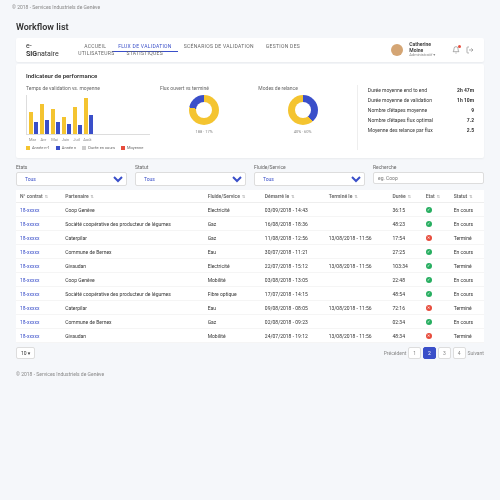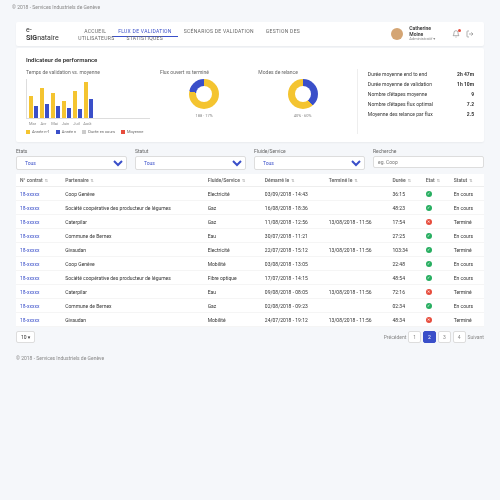--- a/index.html
+++ b/index.html
@@ -1,20 +1,20 @@
 <!DOCTYPE html>
 <html><head>
 <meta charset="utf-8">
 <style>
 *{margin:0;padding:0;box-sizing:border-box;font-family:-apple-system,BlinkMacSystemFont,"Segoe UI",Roboto,sans-serif}
 body{background:#f5f7fa;font-size:6px;color:#333;width:500px}
 .header-bar{padding:4px 12px;color:#888;font-size:5px}
 .main{padding:8px 16px}
 .page-title{font-size:9px;font-weight:600;margin-bottom:6px}
-.nav{background:#fff;display:flex;align-items:center;padding:4px 10px;border-radius:2px;margin-bottom:2px;box-shadow:0 1px 2px rgba(0,0,0,0.05)}
+.nav{background:#fff;display:flex;align-items:flex-start;padding:4px 10px;border-radius:2px;margin-bottom:2px;box-shadow:0 1px 2px rgba(0,0,0,0.05)}
 .brand{font-size:7px;font-weight:400;margin-right:14px}
 .brand b{font-weight:700}
 .nav-item{font-size:5px;padding:2px 6px;color:#666;letter-spacing:0.3px}
 .nav-item.active{color:#3a4fc9;border-bottom:1px solid #3a4fc9}
 .nav-right{margin-left:auto;display:flex;align-items:center;gap:6px}
 .avatar{width:12px;height:12px;border-radius:50%;background:#d4a574}
 .user-info{line-height:1.1}
 .user-name{font-size:5px;font-weight:600}
 .user-role{font-size:4px;color:#888}
 .bell{width:8px;height:8px;position:relative}
@@ -69,20 +69,21 @@
 .page{padding:2px 4px;border:1px solid #ddd;border-radius:2px;background:#fff}
 .page.active{background:#3a4fc9;color:#fff;border-color:#3a4fc9}
 .footer{padding:4px 16px;color:#888;font-size:5px}
 </style>
 </head>
 <body>
 
 <div class="header-bar">© 2018 - Services Industriels de Genève</div>
 
 <div class="main">
+  <div class="page-title">Workflow list</div>
 
   <div class="nav">
     <div class="brand">
       <span>e-</span><b>SIG</b><span>nataire</span>
     </div>
     <div id="nav-items"><span class="nav-item">ACCUEIL</span><span class="nav-item active">FLUX DE VALIDATION</span><span class="nav-item">SCÉNARIOS DE VALIDATION</span><span class="nav-item">GESTION DES UTILISATEURS</span><span class="nav-item">STATISTIQUES</span></div>
     <div class="nav-right">
       <div class="avatar"></div>
       <div class="user-info">
         <div class="user-name">Catherine Moine</div>

